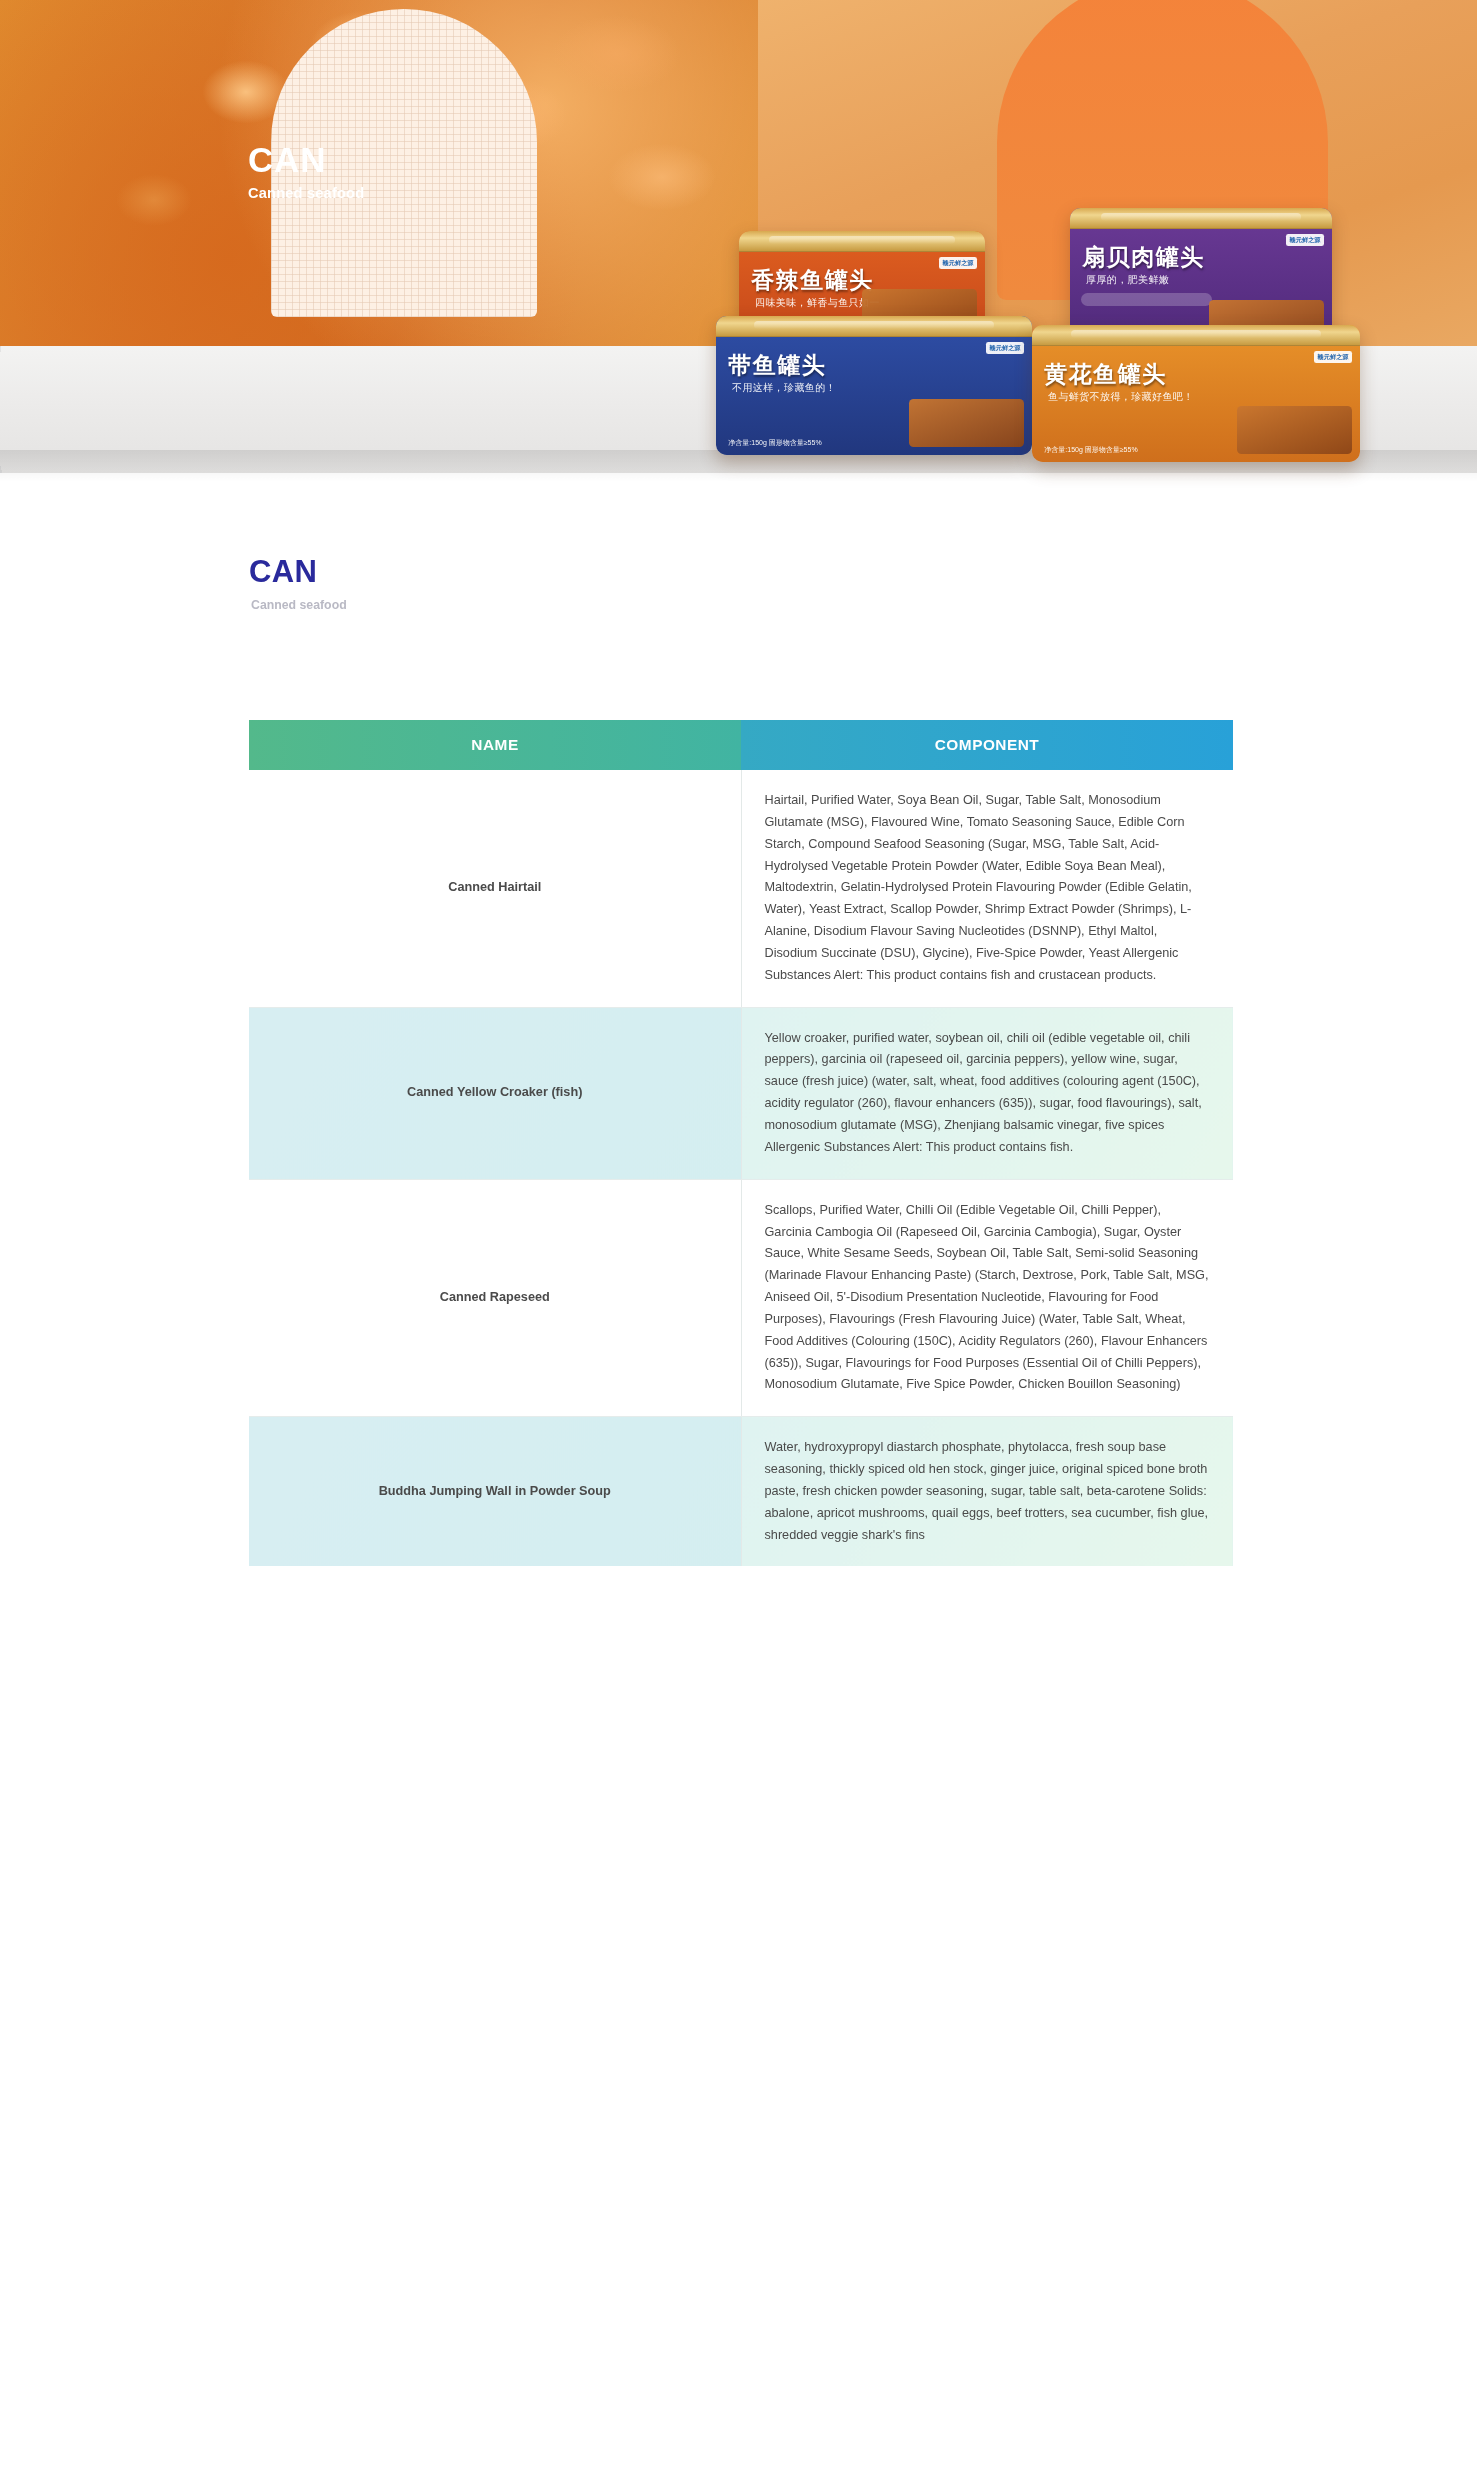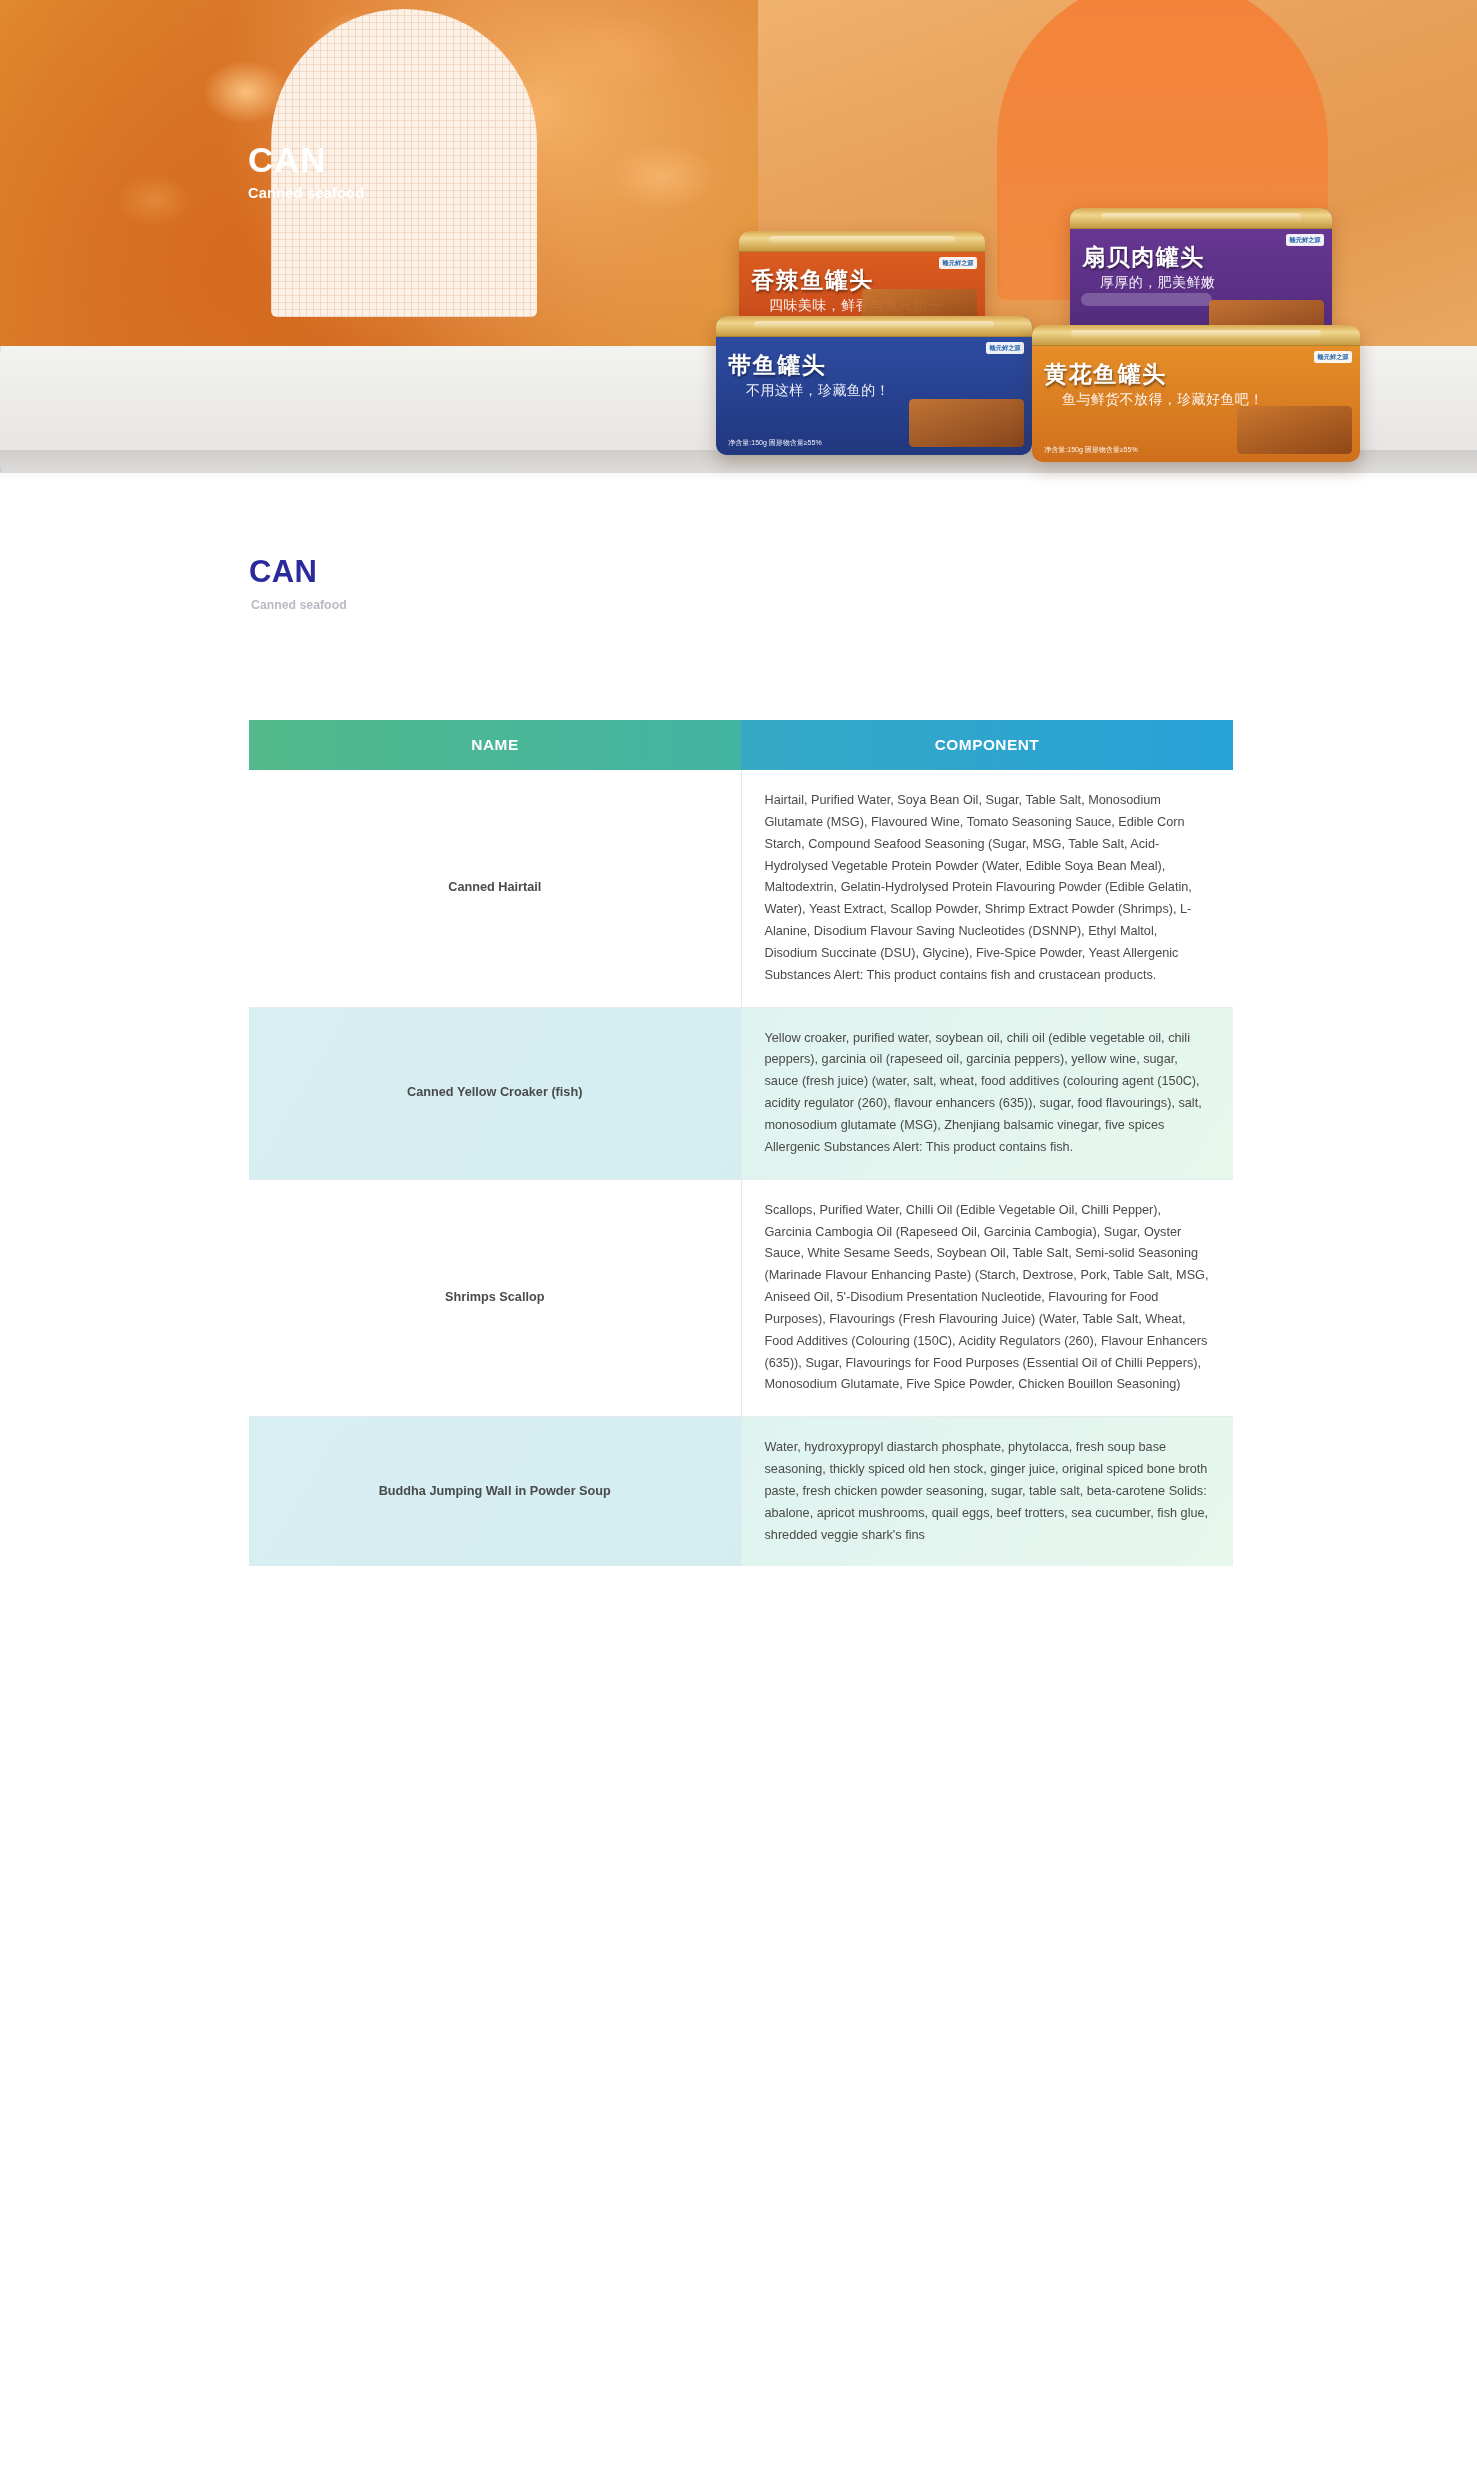--- a/index.html
+++ b/index.html
@@ -163,24 +163,24 @@
     left: 12.3px;
     top: 14px;
     color: #ffffff;
     font-size: 23px;
     font-weight: 700;
     letter-spacing: 1.5px;
     text-shadow: 0.8px 1.5px 2.3px rgba(0,0,0,.45);
   }
   .can-tagline {
     position: absolute;
-    left: 30px;
+    left: 16px;
     top: 45px;
     color: rgba(255,255,255,.92);
-    font-size: 14px;
+    font-size: 10px;
     line-height: 1.35;
     letter-spacing: 0.4px;
   }
   .can-badge {
     position: absolute;
     right: 7.7px;
     top: 6.2px;
     background: rgba(255,255,255,.92);
     color: #2b6bb0;
     font-size: 6.2px;
@@ -398,21 +398,21 @@
     <tbody>
       <tr class="row-plain">
         <td class="c-name">Canned Hairtail</td>
         <td class="c-comp">Hairtail, Purified Water, Soya Bean Oil, Sugar, Table Salt, Monosodium Glutamate (MSG), Flavoured Wine, Tomato Seasoning Sauce, Edible Corn Starch, Compound Seafood Seasoning (Sugar, MSG, Table Salt, Acid-Hydrolysed Vegetable Protein Powder (Water, Edible Soya Bean Meal), Maltodextrin, Gelatin-Hydrolysed Protein Flavouring Powder (Edible Gelatin, Water), Yeast Extract, Scallop Powder, Shrimp Extract Powder (Shrimps), L-Alanine, Disodium Flavour Saving Nucleotides (DSNNP), Ethyl Maltol, Disodium Succinate (DSU), Glycine), Five-Spice Powder, Yeast  Allergenic Substances Alert: This product contains fish and crustacean products.</td>
       </tr>
       <tr class="row-alt">
         <td class="c-name">Canned Yellow Croaker (fish)</td>
         <td class="c-comp">Yellow croaker, purified water, soybean oil, chili oil (edible vegetable oil, chili peppers), garcinia oil (rapeseed oil, garcinia peppers), yellow wine, sugar, sauce (fresh juice) (water, salt, wheat, food additives (colouring agent (150C), acidity regulator (260), flavour enhancers (635)), sugar, food flavourings), salt, monosodium glutamate (MSG), Zhenjiang balsamic vinegar, five spices Allergenic Substances Alert: This product contains fish.</td>
       </tr>
       <tr class="row-plain">
-        <td class="c-name">Shrimps Scallop</td>
+        <td class="c-name">Canned Rapeseed</td>
         <td class="c-comp">Scallops, Purified Water, Chilli Oil (Edible Vegetable Oil, Chilli Pepper), Garcinia Cambogia Oil (Rapeseed Oil, Garcinia Cambogia), Sugar, Oyster Sauce, White Sesame Seeds, Soybean Oil, Table Salt, Semi-solid Seasoning (Marinade Flavour Enhancing Paste) (Starch, Dextrose, Pork, Table Salt, MSG, Aniseed Oil, 5'-Disodium Presentation Nucleotide, Flavouring for Food Purposes), Flavourings (Fresh Flavouring Juice) (Water, Table Salt, Wheat, Food Additives (Colouring (150C), Acidity Regulators (260), Flavour Enhancers (635)), Sugar, Flavourings for Food Purposes (Essential Oil of Chilli Peppers), Monosodium Glutamate, Five Spice Powder, Chicken Bouillon Seasoning)</td>
       </tr>
       <tr class="row-alt row-last">
         <td class="c-name">Buddha Jumping Wall in Powder Soup</td>
         <td class="c-comp">Water, hydroxypropyl diastarch phosphate, phytolacca, fresh soup base seasoning, thickly spiced old hen stock, ginger juice, original spiced bone broth paste, fresh chicken powder seasoning, sugar, table salt, beta-carotene Solids: abalone, apricot mushrooms, quail eggs, beef trotters, sea cucumber, fish glue, shredded veggie shark's fins</td>
       </tr>
     </tbody>
   </table>
 </div>
 

